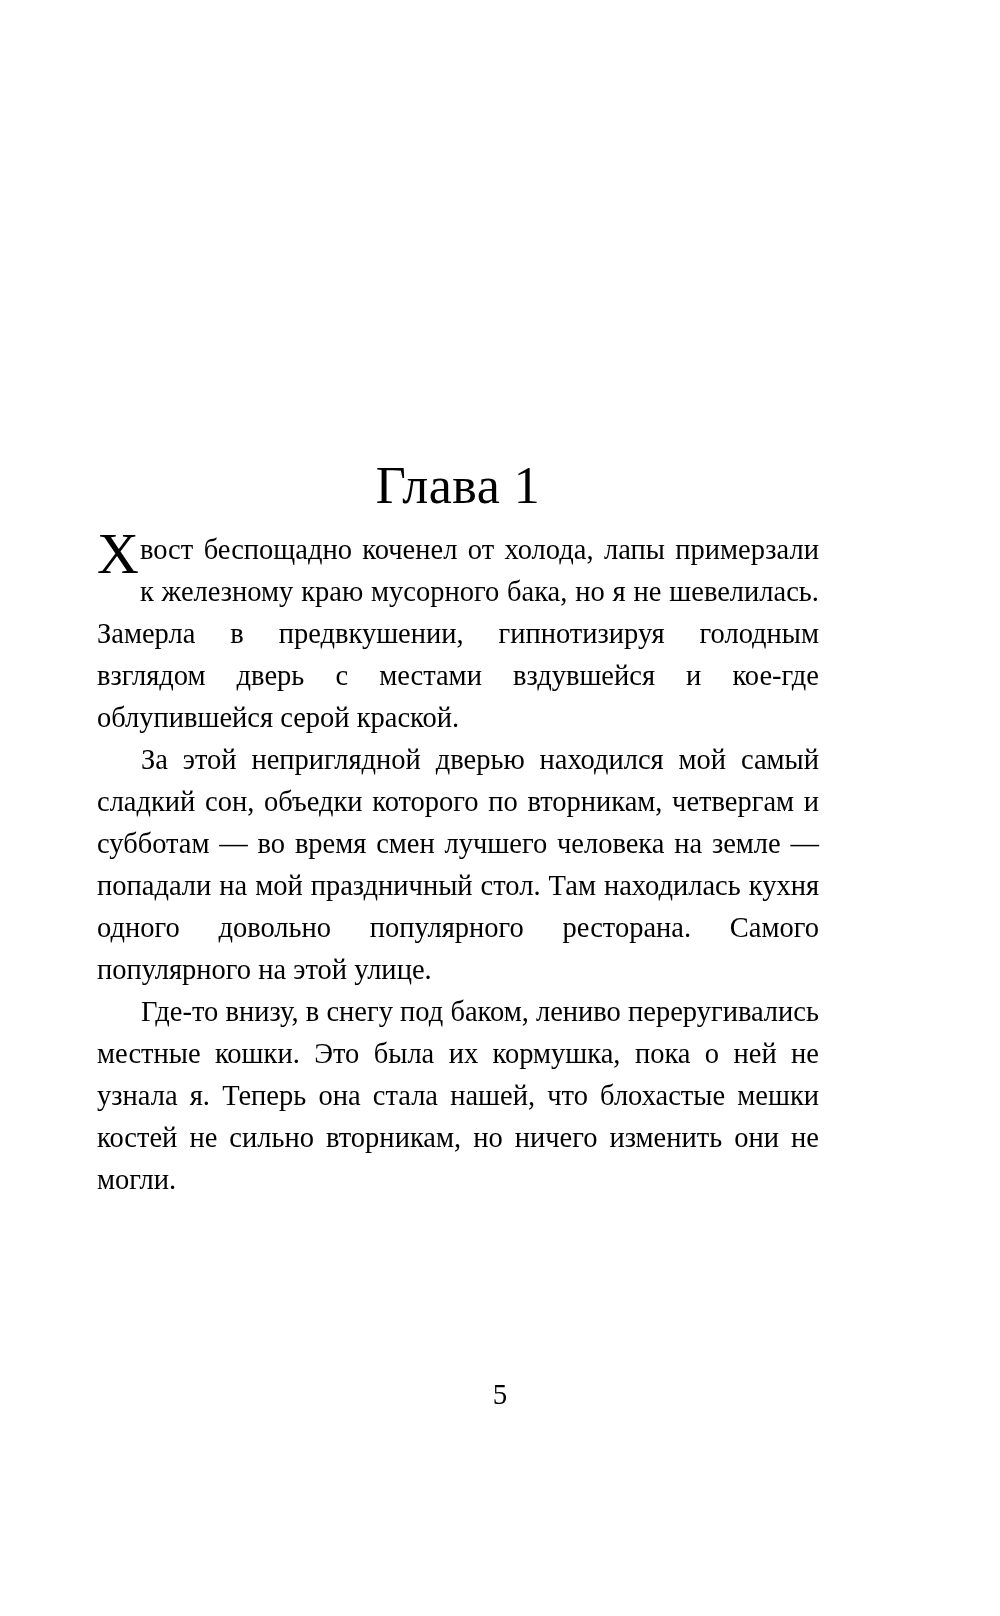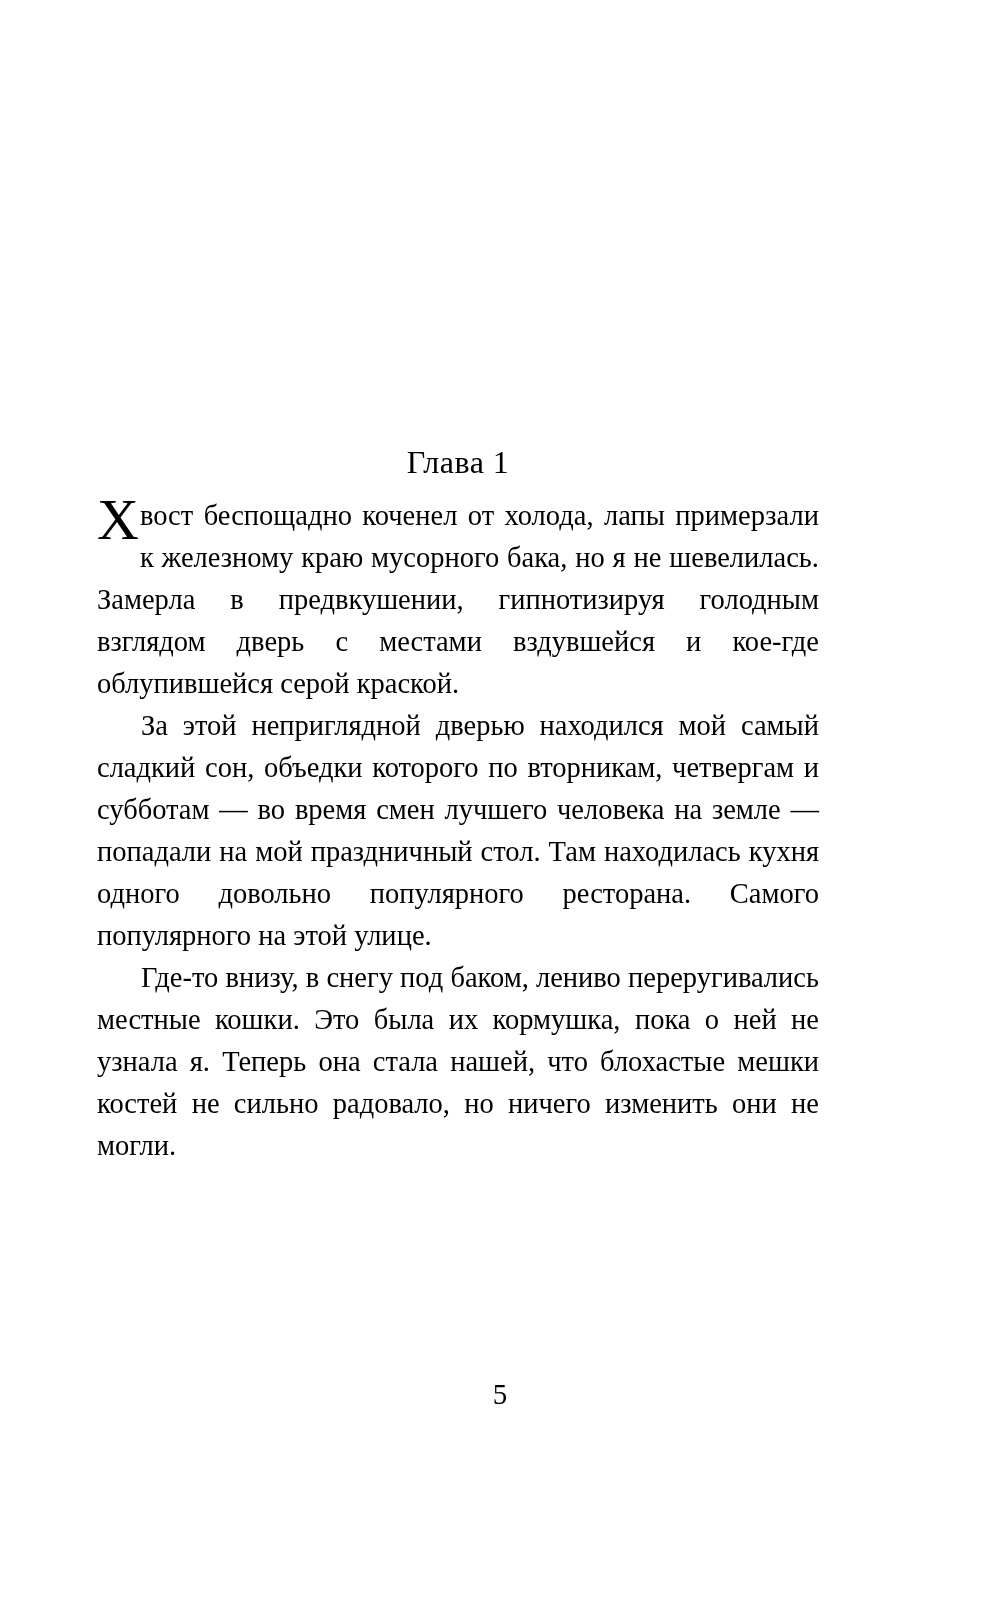--- a/index.html
+++ b/index.html
@@ -21,24 +21,24 @@
     box-sizing: border-box;
   }
   .content {
     position: absolute;
     left: 97px;
     top: 440px;
     width: 722px;
   }
   .chapter-title {
     text-align: center;
-    font-size: 32px;
+    font-size: 52px;
     font-weight: 400;
     letter-spacing: 0.5px;
-    margin: 4px 0 14px 0;
+    margin: 16px 0 14px 0;
     font-family: "Liberation Serif", serif;
   }
   .para {
     font-size: 28.5px;
     line-height: 42px;
     text-align: justify;
     text-justify: inter-word;
     margin: 0;
     font-family: "Liberation Serif", serif;
     hyphens: manual;
@@ -73,19 +73,19 @@
 
   <div class="content">
 
     <h1 class="chapter-title">Глава 1</h1>
 
     <p class="para first-para"><span class="dropcap">Х</span><span>вост беспощадно коченел от холода, лапы примерзали к железному краю мусорного бака, но я не шевелилась. Замерла в предвкушении, гипнотизируя голодным взглядом дверь с местами вздувшейся и кое-где облупившейся серой краской.</span></p>
 
 
     <p class="para"><span>За этой неприглядной дверью находился мой самый сладкий сон, объедки которого по вторникам, четвергам и субботам — во время смен лучшего человека на земле — попадали на мой праздничный стол. Там находилась кухня одного довольно популярного ресторана. Самого популярного на этой улице.</span></p>
 
-    <p class="para"><span>Где-то внизу, в снегу под баком, лениво переругивались местные кошки. Это была их кормушка, пока о ней не узнала я. Теперь она стала нашей, что блохастые мешки костей не сильно радовало, но ничего изменить они не могли.</span></p>
+    <p class="para"><span>Где-то внизу, в снегу под баком, лениво переругивались местные кошки. Это была их кормушка, пока о ней не узнала я. Теперь она стала нашей, что блохастые мешки костей не сильно вторникам, но ничего изменить они не могли.</span></p>
 
   </div>
 
   <div class="page-number">5</div>
 
 </div>
 
 </body></html>

